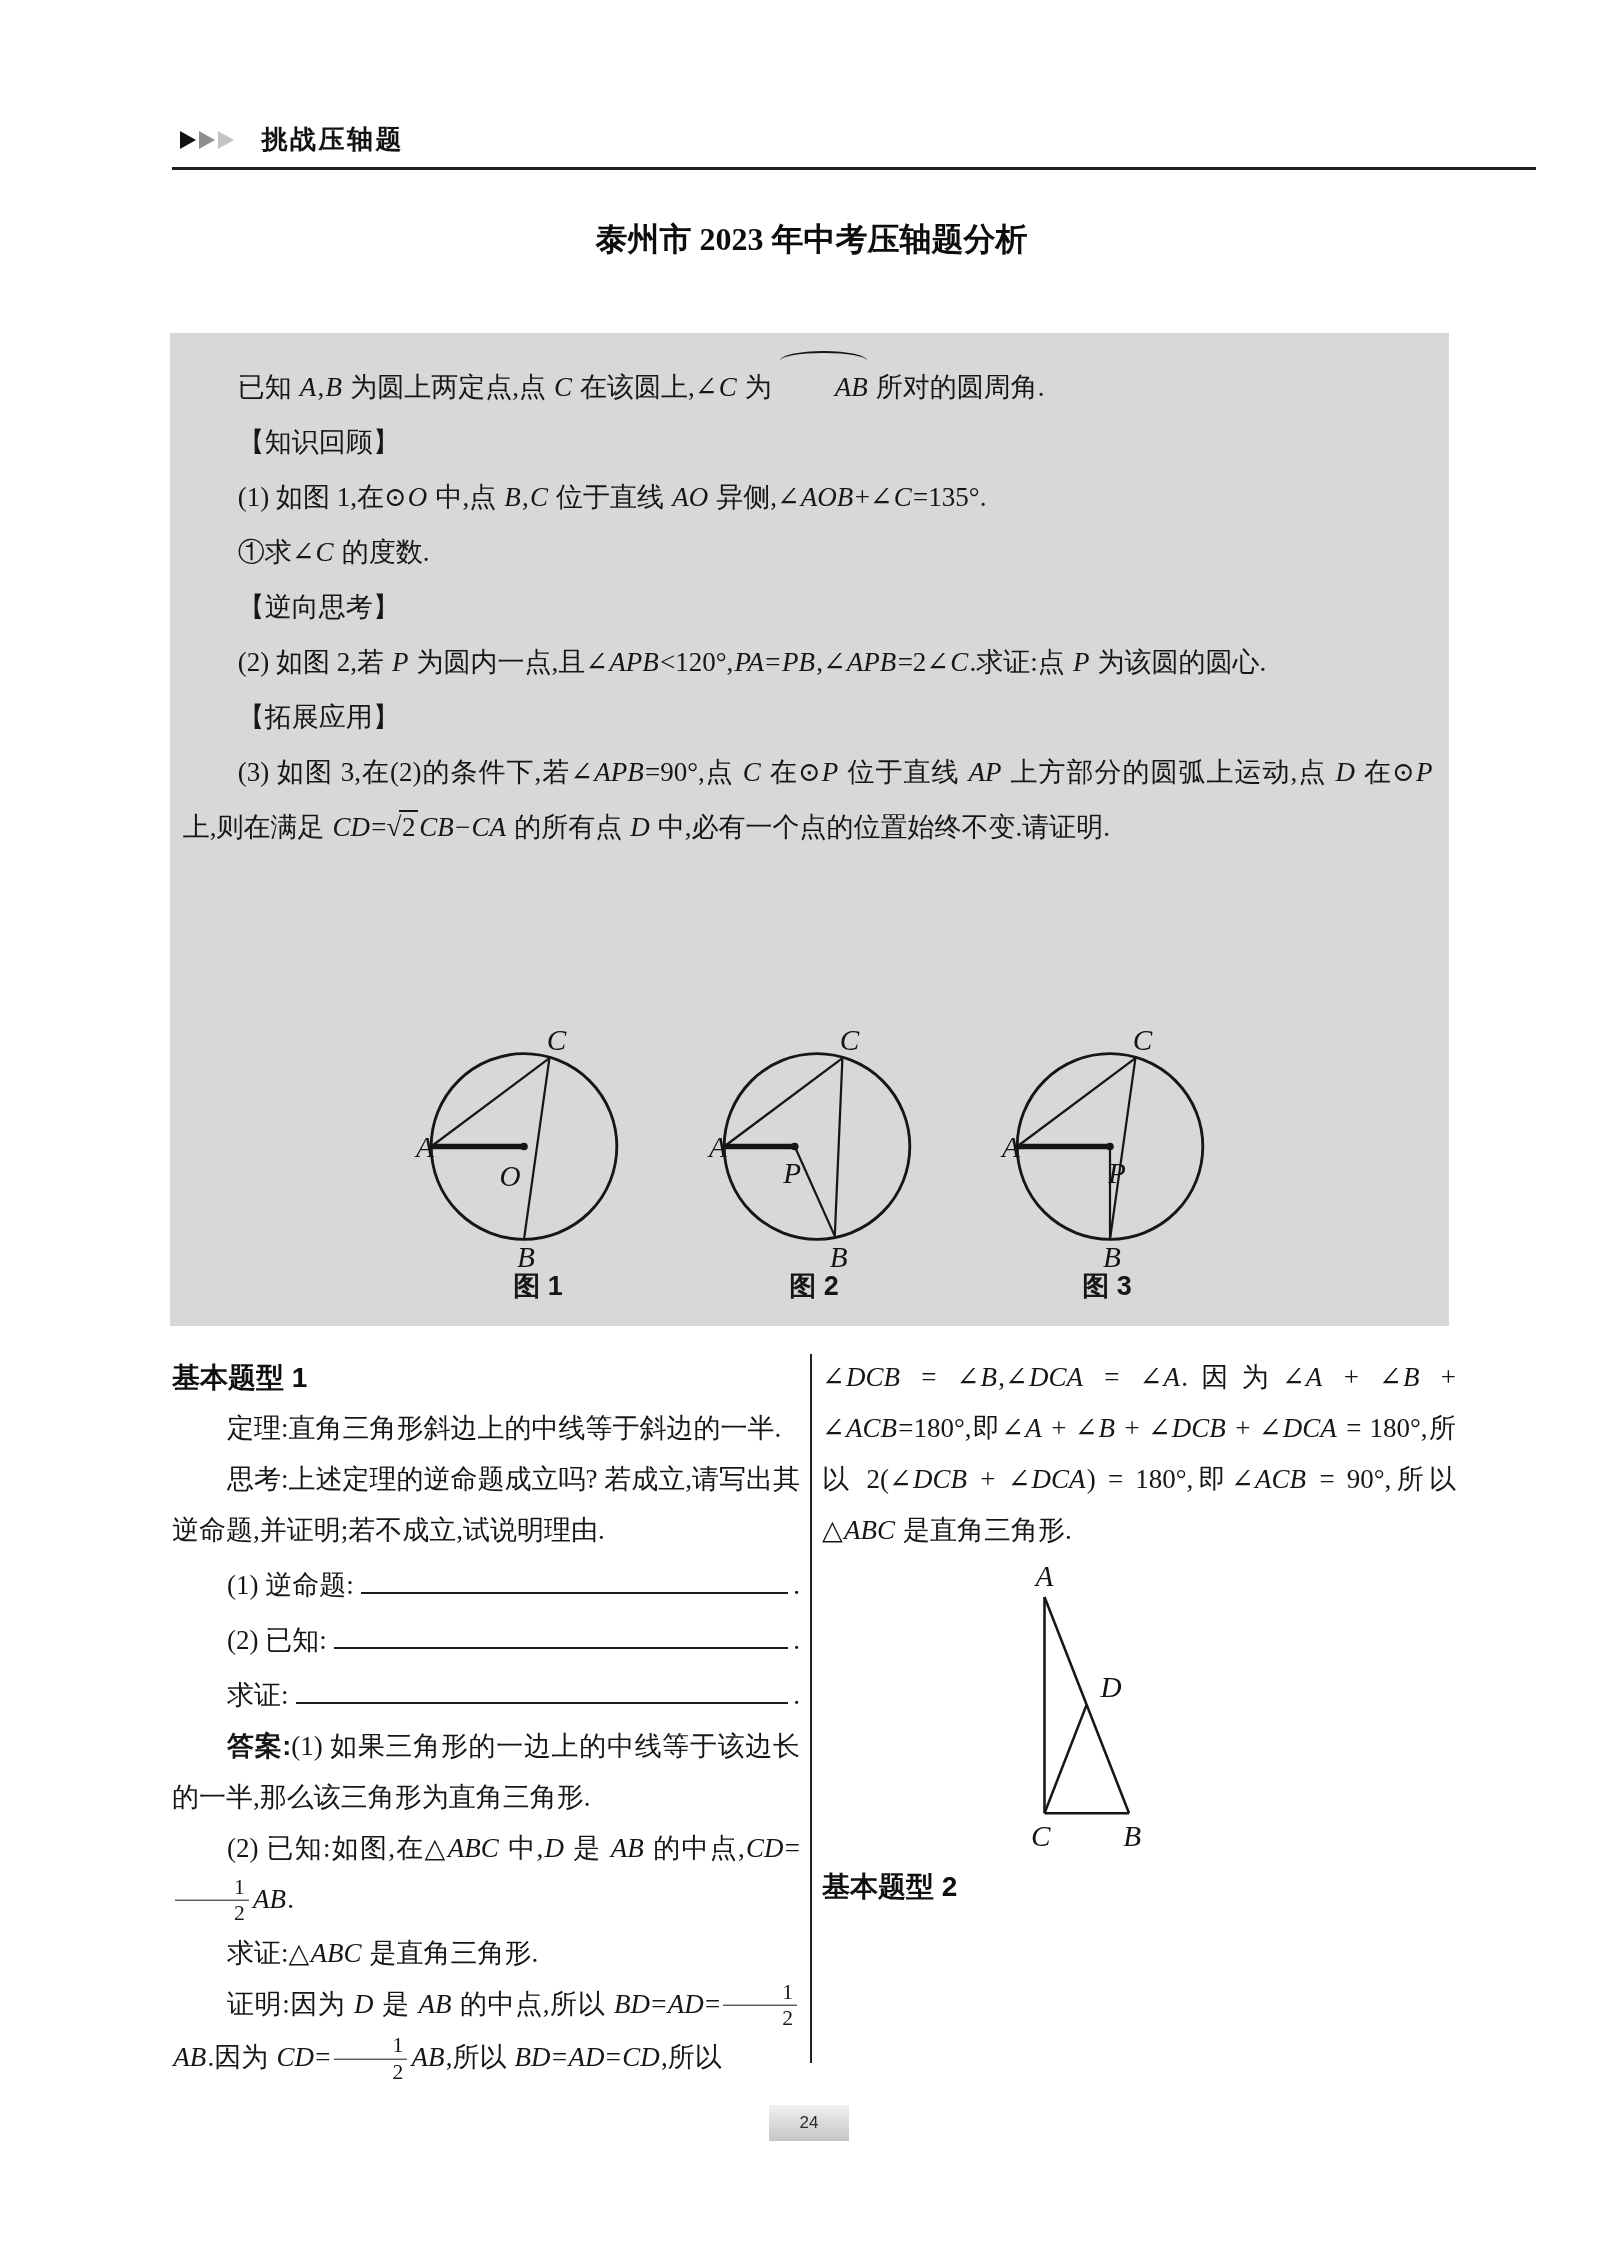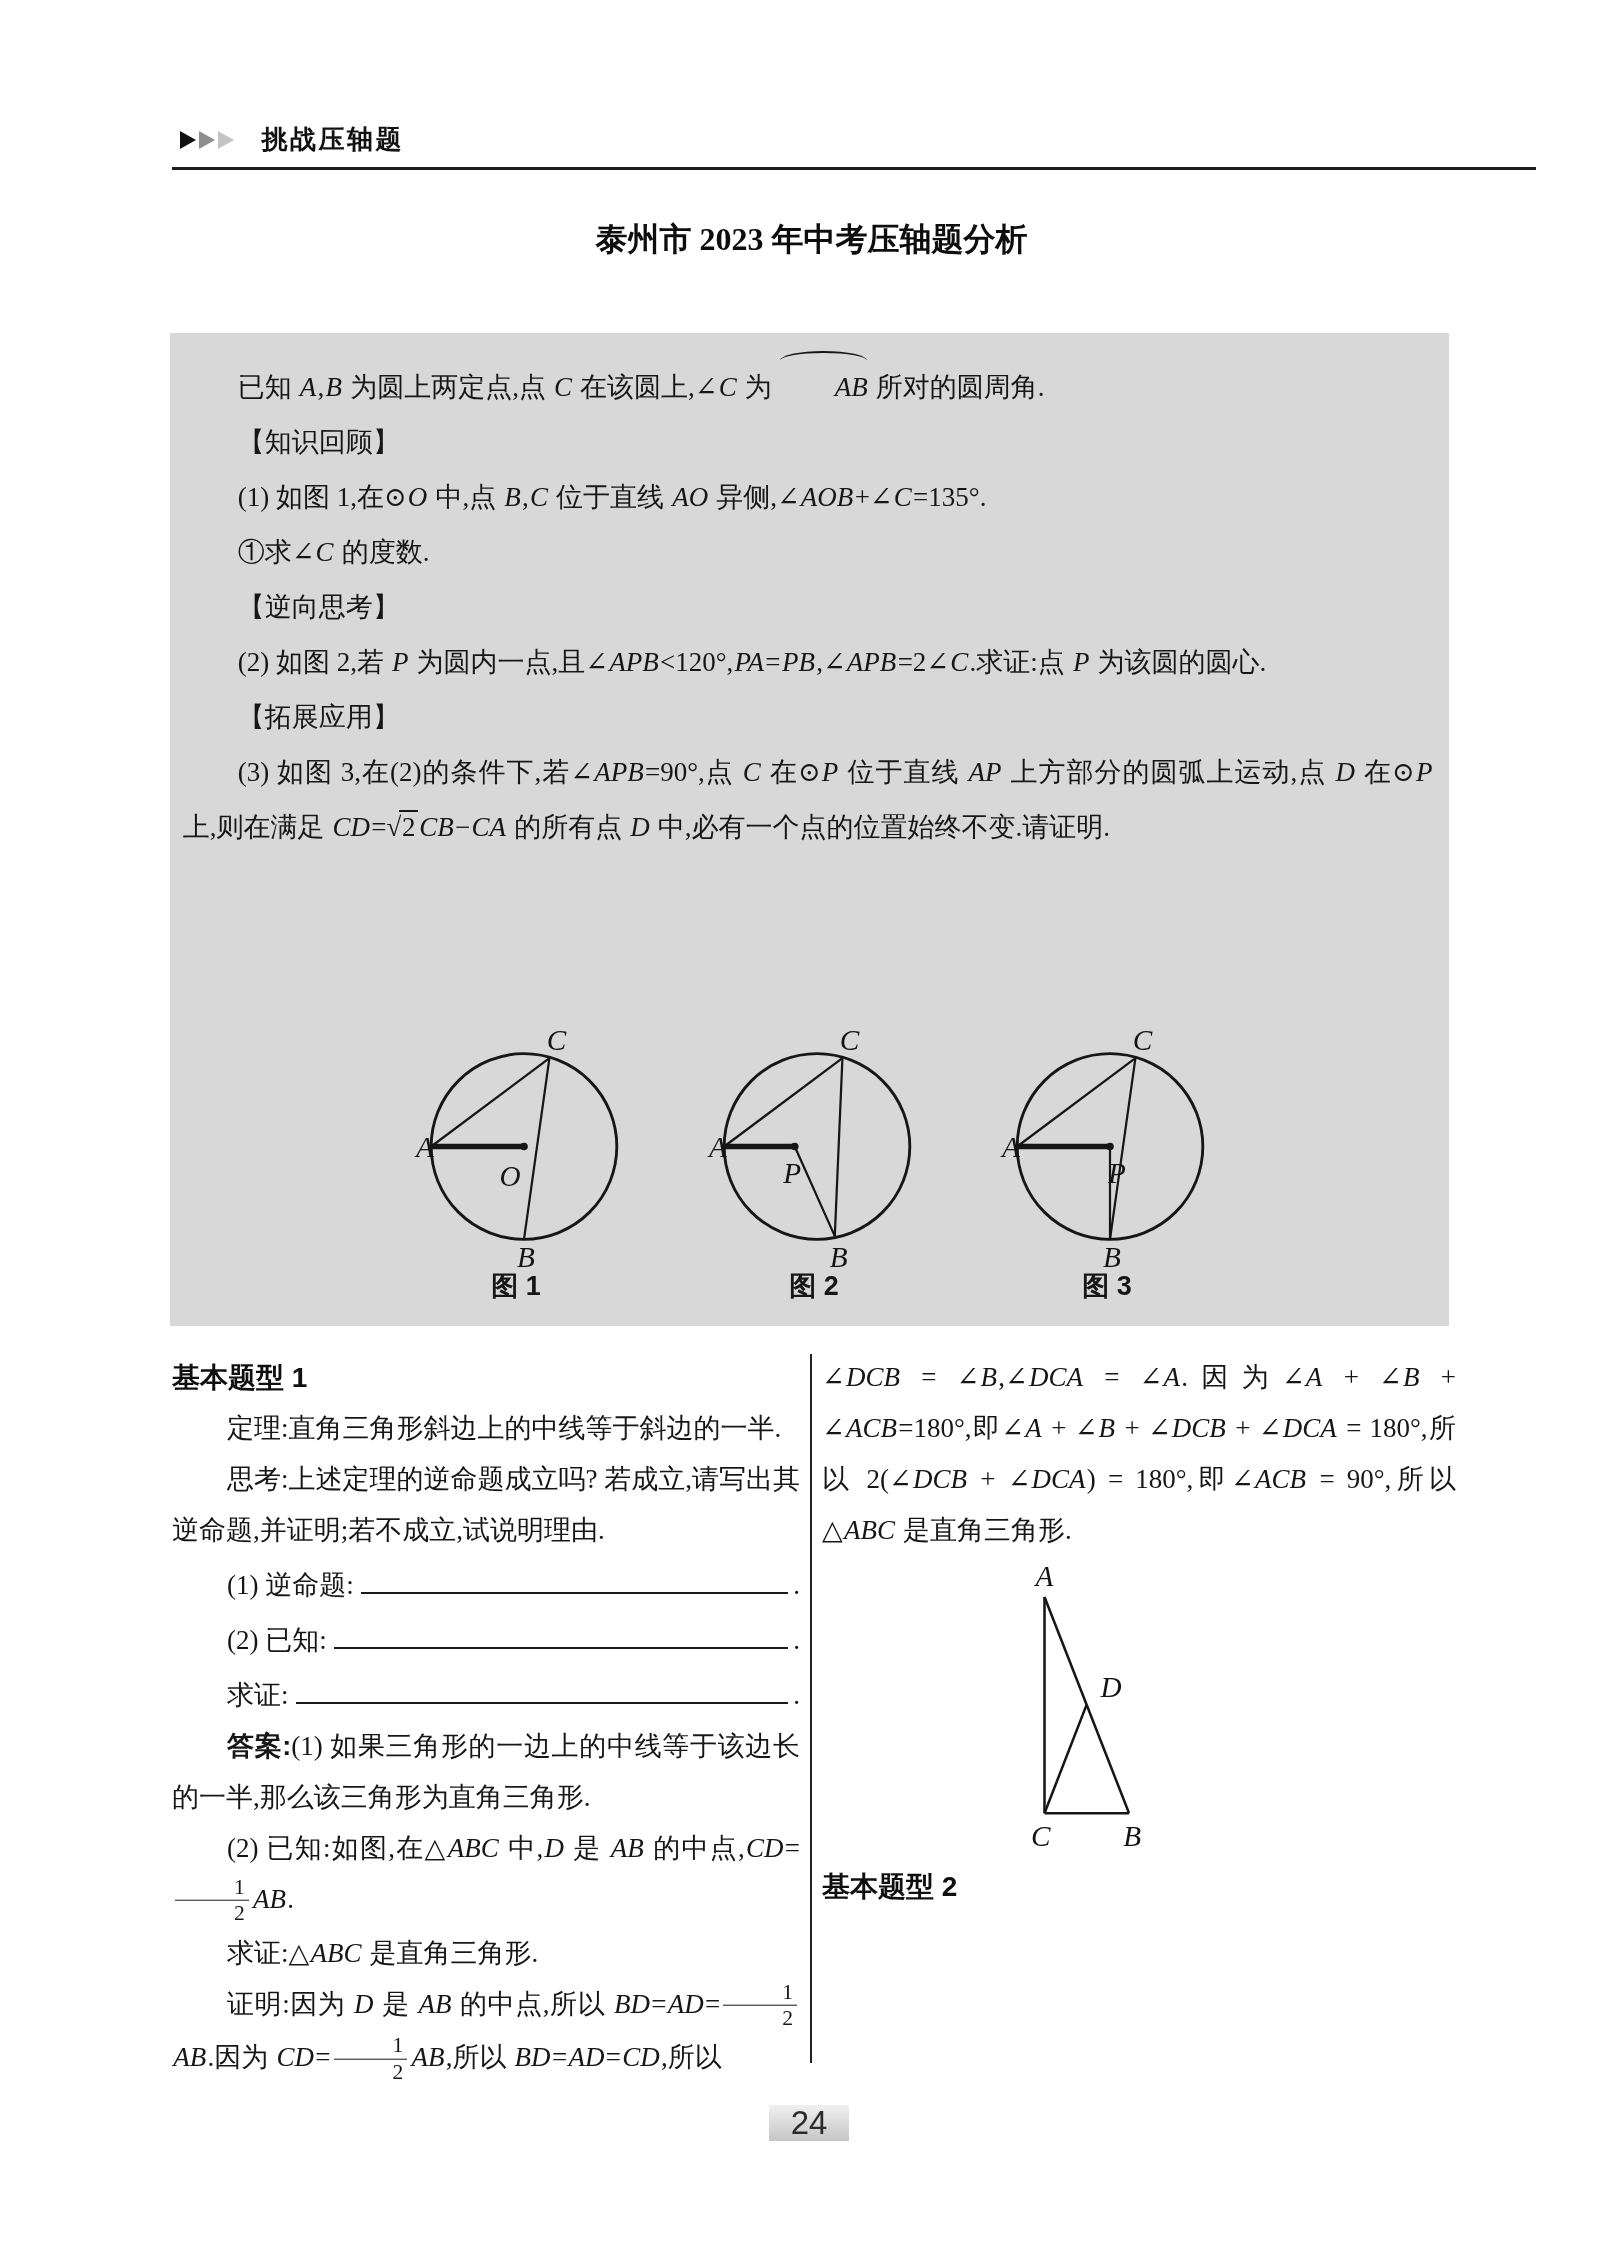--- a/index.html
+++ b/index.html
@@ -42,28 +42,28 @@
   .col p.ind{text-indent:55px;}
   .col p.fill{display:flex;align-items:baseline;padding-left:55px;text-indent:0;text-align:left;}
   .sec-head{font-family:"Liberation Sans","DejaVu Sans",sans-serif;font-weight:bold;
     font-size:28px;line-height:51px;color:#0f0f0f;}
   .bold-lbl{font-family:"Liberation Sans","DejaVu Sans",sans-serif;font-weight:bold;}
   .col-divider{position:absolute;left:810px;top:1354px;width:1.9px;height:709px;background:#222;}
   
   .figsvg{position:absolute;}
   .fig-cap{position:absolute;width:76px;text-align:center;top:1268px;
     font-family:"Liberation Sans","DejaVu Sans",sans-serif;font-weight:bold;font-size:27px;}
-  .cap1{left:478px;} .cap2{left:776px;} .cap3{left:1069px;}
+  .cap1{left:500px;} .cap2{left:776px;} .cap3{left:1069px;}
   svg text{font-family:"Liberation Serif","DejaVu Serif",serif;font-style:italic;
     font-size:46px;fill:#141414;}
   
   .page-num{position:absolute;left:769px;top:2105px;width:80px;height:36px;
     background:linear-gradient(180deg,#f1f1f1 0%,#dcdcdc 45%,#c6c6c6 100%);
     display:flex;align-items:center;justify-content:center;
-    font-family:"Liberation Sans","DejaVu Sans",sans-serif;font-size:33px;color:#2c2c2c;}
+    font-family:"Liberation Sans","DejaVu Sans",sans-serif;font-size:17px;color:#2c2c2c;}
 </style>
 </head>
 <body>
 
 <div class="page">
 
   <div class="hdr">
     <span class="tri" id="tri1" style="border-left: 16.5px solid rgb(17, 17, 17);"></span>
     <span class="tri" id="tri2" style="border-left: 16.5px solid rgb(143, 143, 143);"></span>
     <span class="tri" id="tri3" style="border-left: 16.5px solid rgb(196, 196, 196);"></span>

